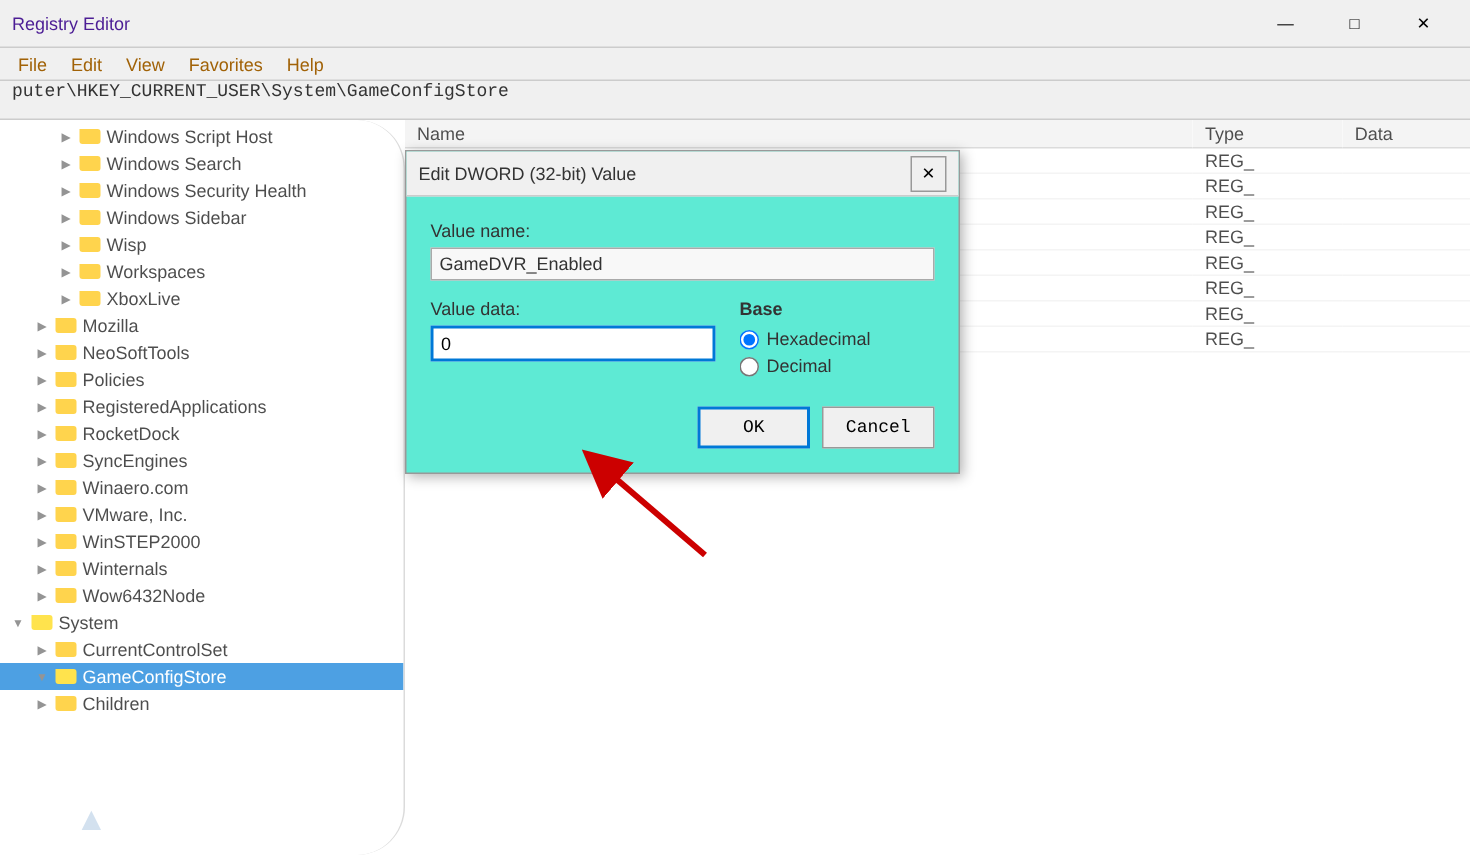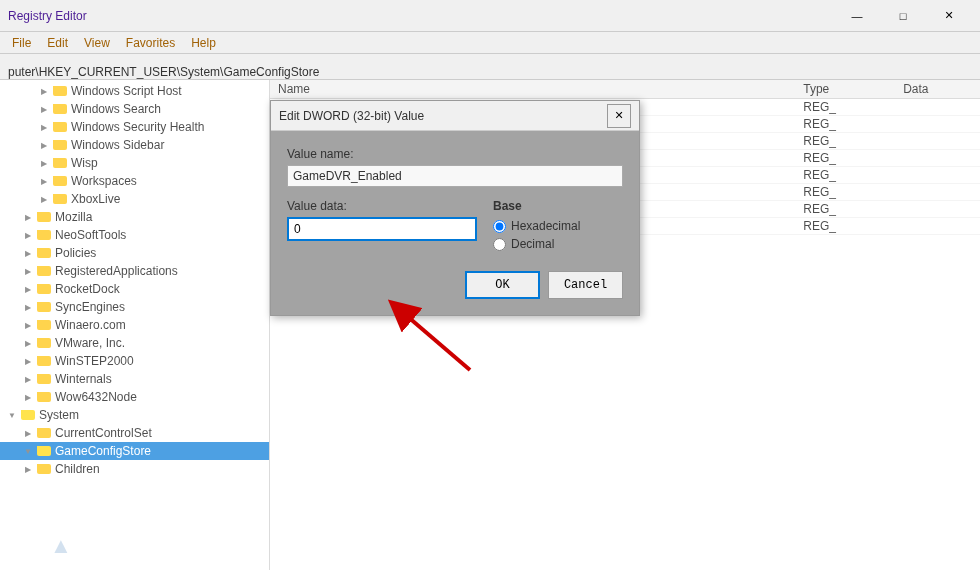--- a/index.html
+++ b/index.html
@@ -58,23 +58,24 @@
       cursor: pointer;
       font-size: 12px;
       color: #a16207;
     }
 
     
     .address-bar {
       background: #f0f0f0;
       height: 26px;
       display: flex;
-      align-items: flex-end;
+      align-items: flex-start;
       padding: 0 8px;
       border-bottom: 1px solid #ccc;
+      font-family: Liberation Mono, monospace;
     }
     .address-text {
       font-size: 12px;
       color: #333;
     }
 
     
     .main-content {
       display: flex;
       height: calc(570px - 80px);
@@ -82,20 +83,21 @@
     }
 
     
     .tree-panel {
       width: 270px;
       background: #fff;
       border-right: 1px solid #ccc;
       overflow-y: auto;
       overflow-x: hidden;
       padding: 2px 0;
+      border-radius: 32px;
     }
 
     .tree-item {
       display: flex;
       align-items: center;
       padding: 1px 0;
       cursor: pointer;
       white-space: nowrap;
     }
     .tree-item.selected { background: #0078d7; color: white; }
@@ -173,21 +175,21 @@
       background: rgba(255,255,255,0.3);
       z-index: 10;
     }
 
     
     .dialog {
       position: absolute;
       top: 100px;
       left: 270px;
       width: 370px;
-      background: #a3a3a3;
+      background: #5eead4;
       border: 1px solid #999;
       box-shadow: 2px 2px 8px rgba(0,0,0,0.3);
       z-index: 20;
     }
     .dialog-titlebar {
       background: #f0f0f0;
       height: 30px;
       display: flex;
       align-items: center;
       padding: 0 8px;

